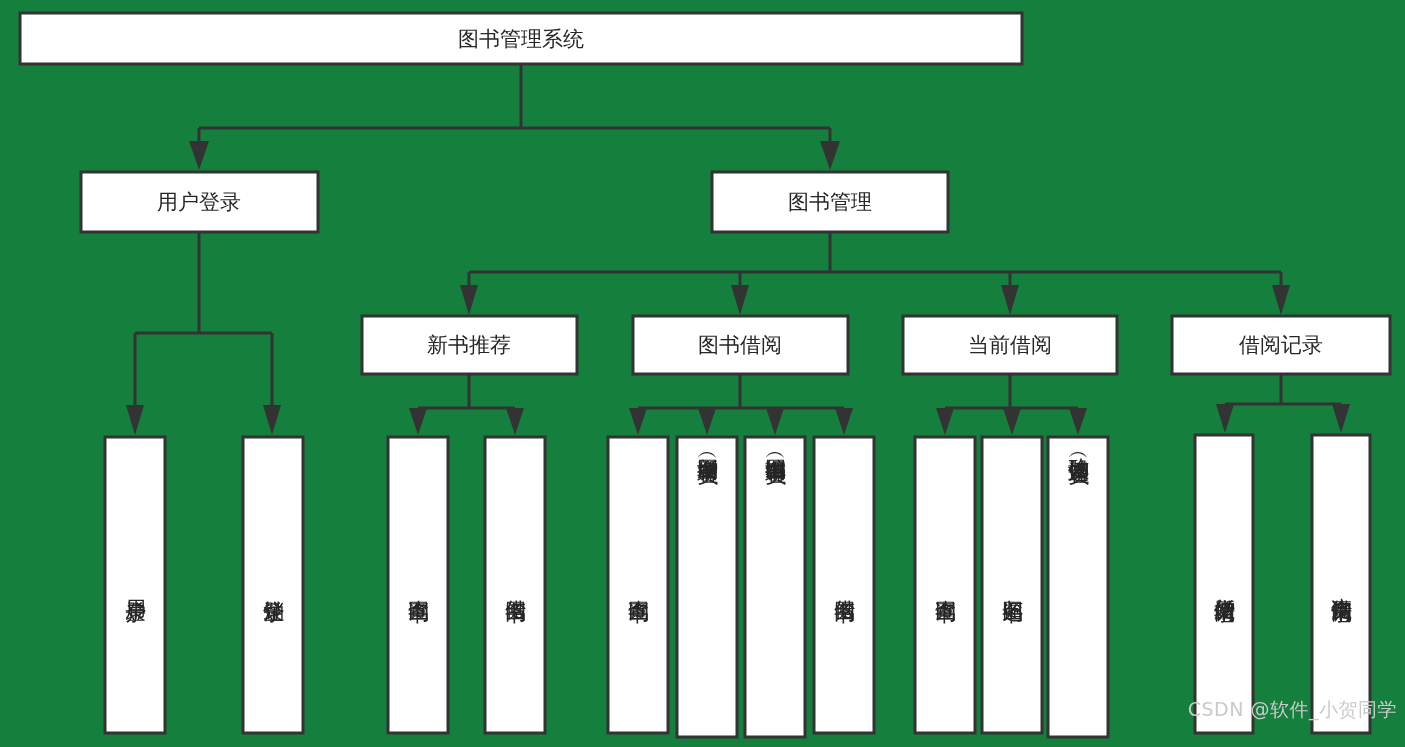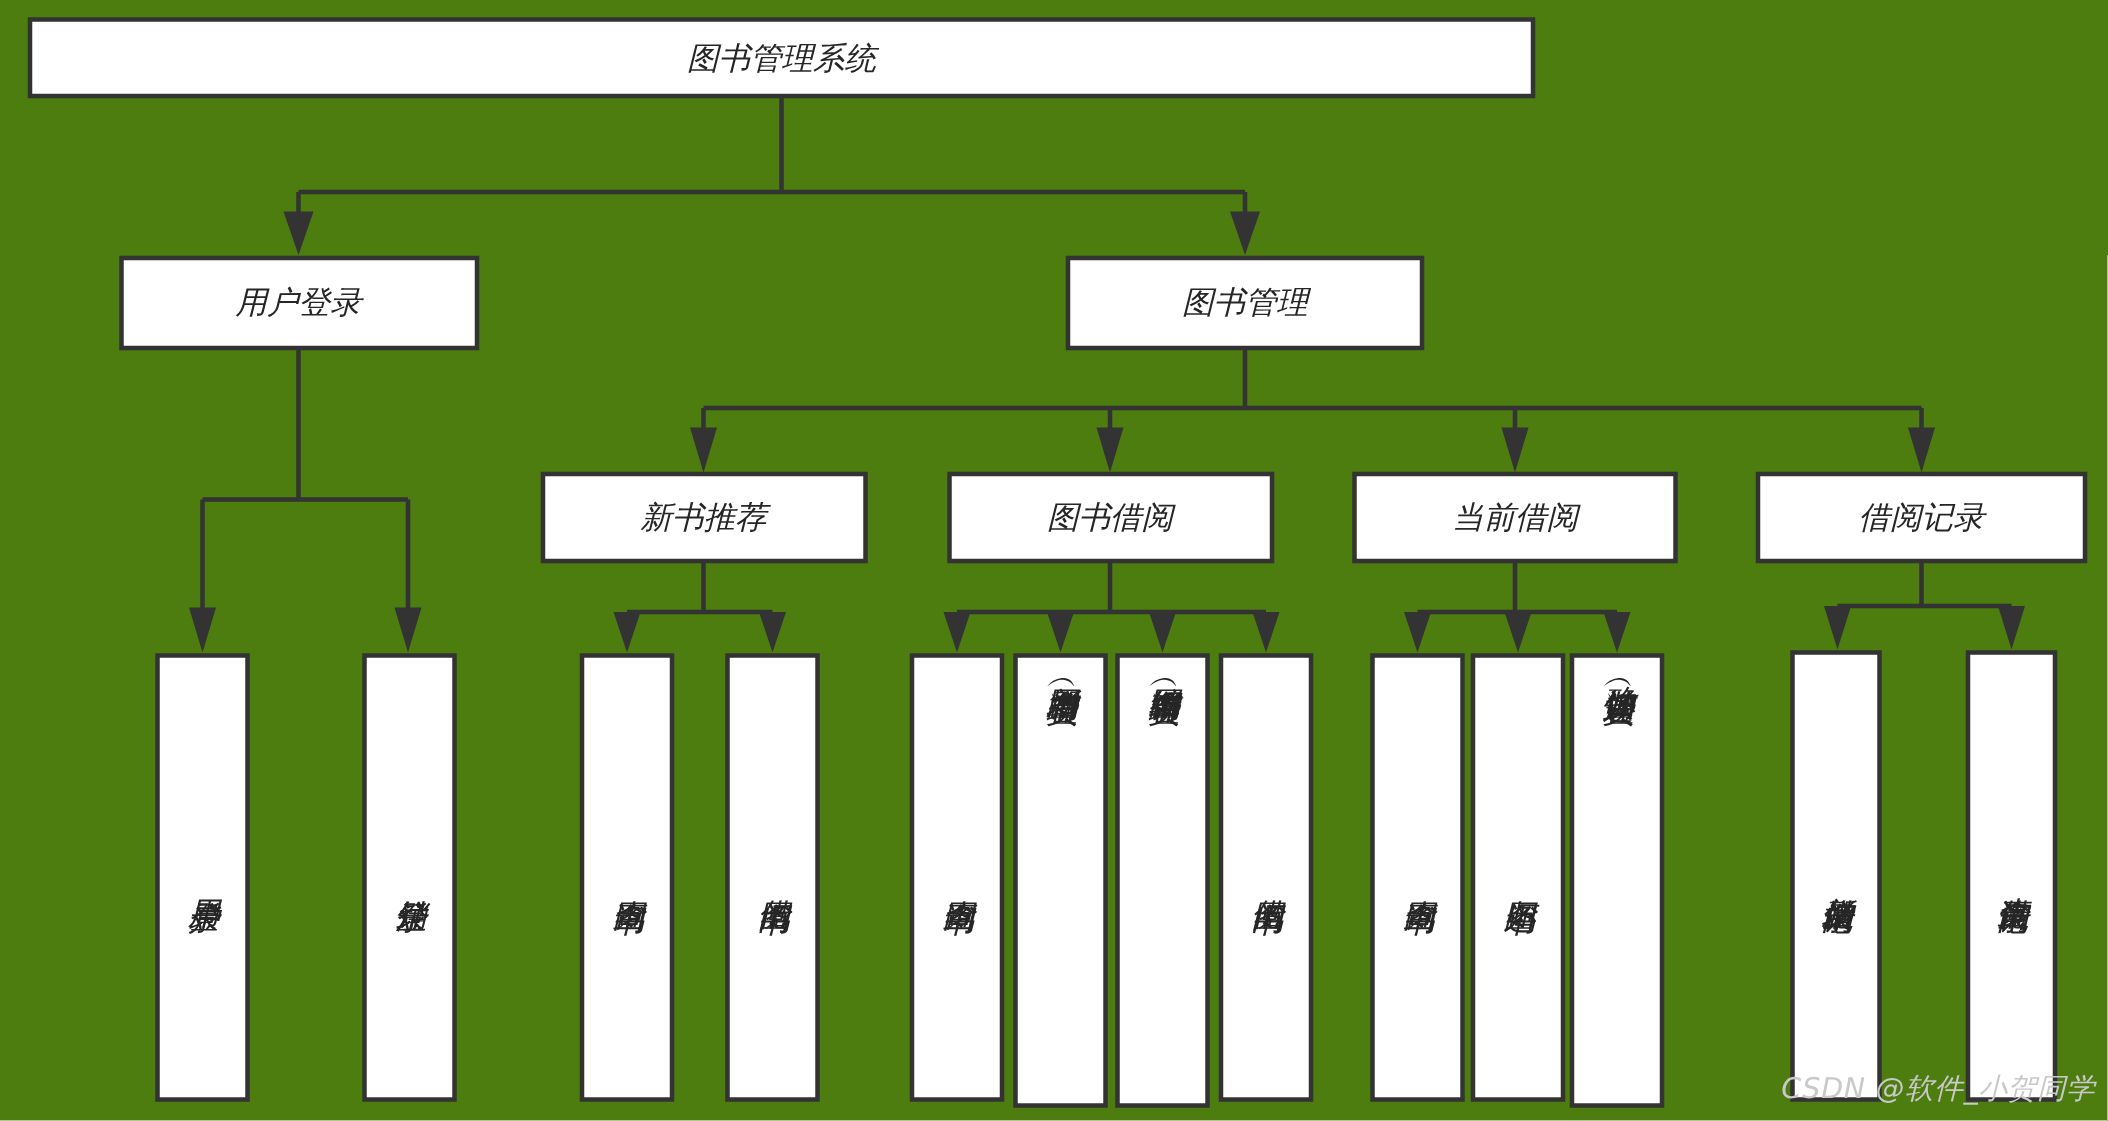--- a/index.html
+++ b/index.html
@@ -7,23 +7,22 @@
     padding: 0;
     background: #ffffff;
   }
   body {
     font-family: "DejaVu Sans", "Liberation Sans", sans-serif;
   }
   #diagram-root {
     position: relative;
     width: 1405px;
     height: 747px;
-    background: #4d7c0f;
+    background: #15803d;
     overflow: hidden;
-    font-style: italic;
   }
   svg.flowchart {
     position: absolute;
     left: 0;
     top: 0;
     width: 1405px;
     height: 747px;
     display: block;
   }
   .node-box {
@@ -62,21 +61,21 @@
     font-size: 21px;
     line-height: 1.12;
     letter-spacing: 1px;
     color: #262626;
     white-space: nowrap;
     text-align: center;
   }
   .watermark {
     position: absolute;
     right: 8px;
-    bottom: 8px;
+    bottom: 24px;
     font-family: "DejaVu Sans", "Liberation Sans", sans-serif;
     font-size: 19px;
     color: #c9c9c9;
     letter-spacing: 0.5px;
     white-space: nowrap;
   }
 </style>
 </head>
 <body>
 

